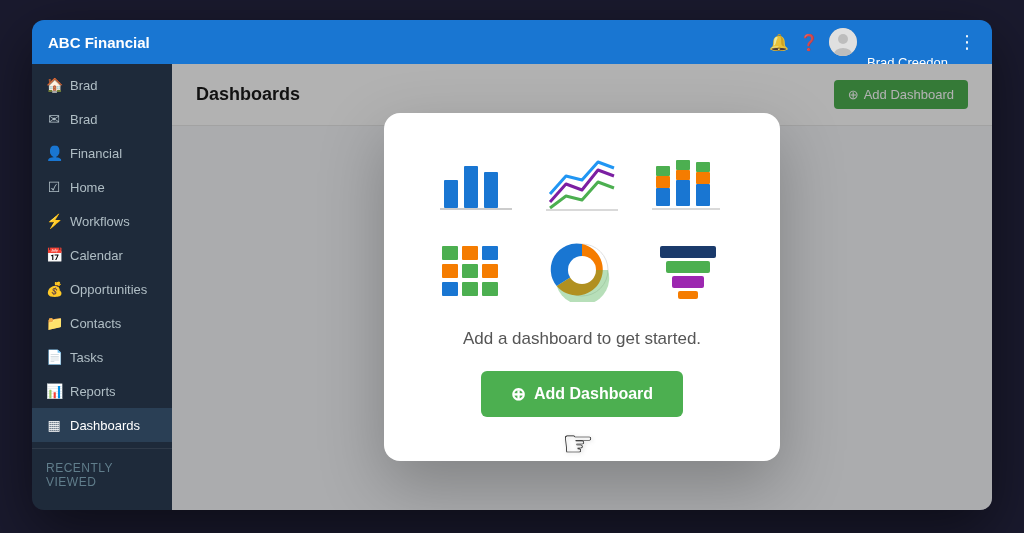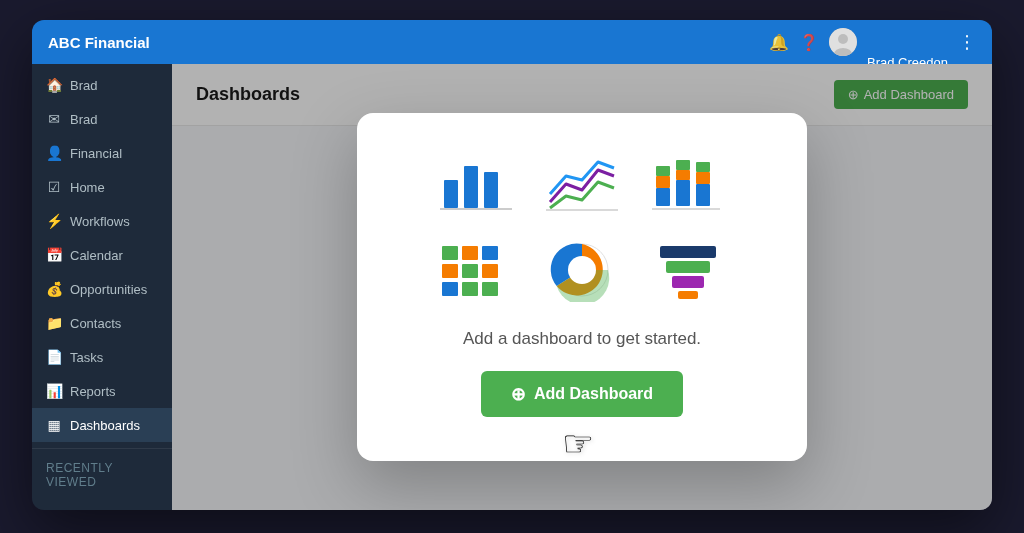--- a/index.html
+++ b/index.html
@@ -168,21 +168,21 @@
       align-items: center;
       justify-content: center;
       z-index: 10;
     }
 
     
     .modal-card {
       background: white;
       border-radius: 16px;
       padding: 36px 40px;
-      width: 450px;
+      width: 396px;
       box-shadow: 0 24px 64px rgba(0,0,0,0.25);
       display: flex;
       flex-direction: column;
       align-items: center;
       position: relative;
     }
 
     
     .icons-grid {
       display: grid;

